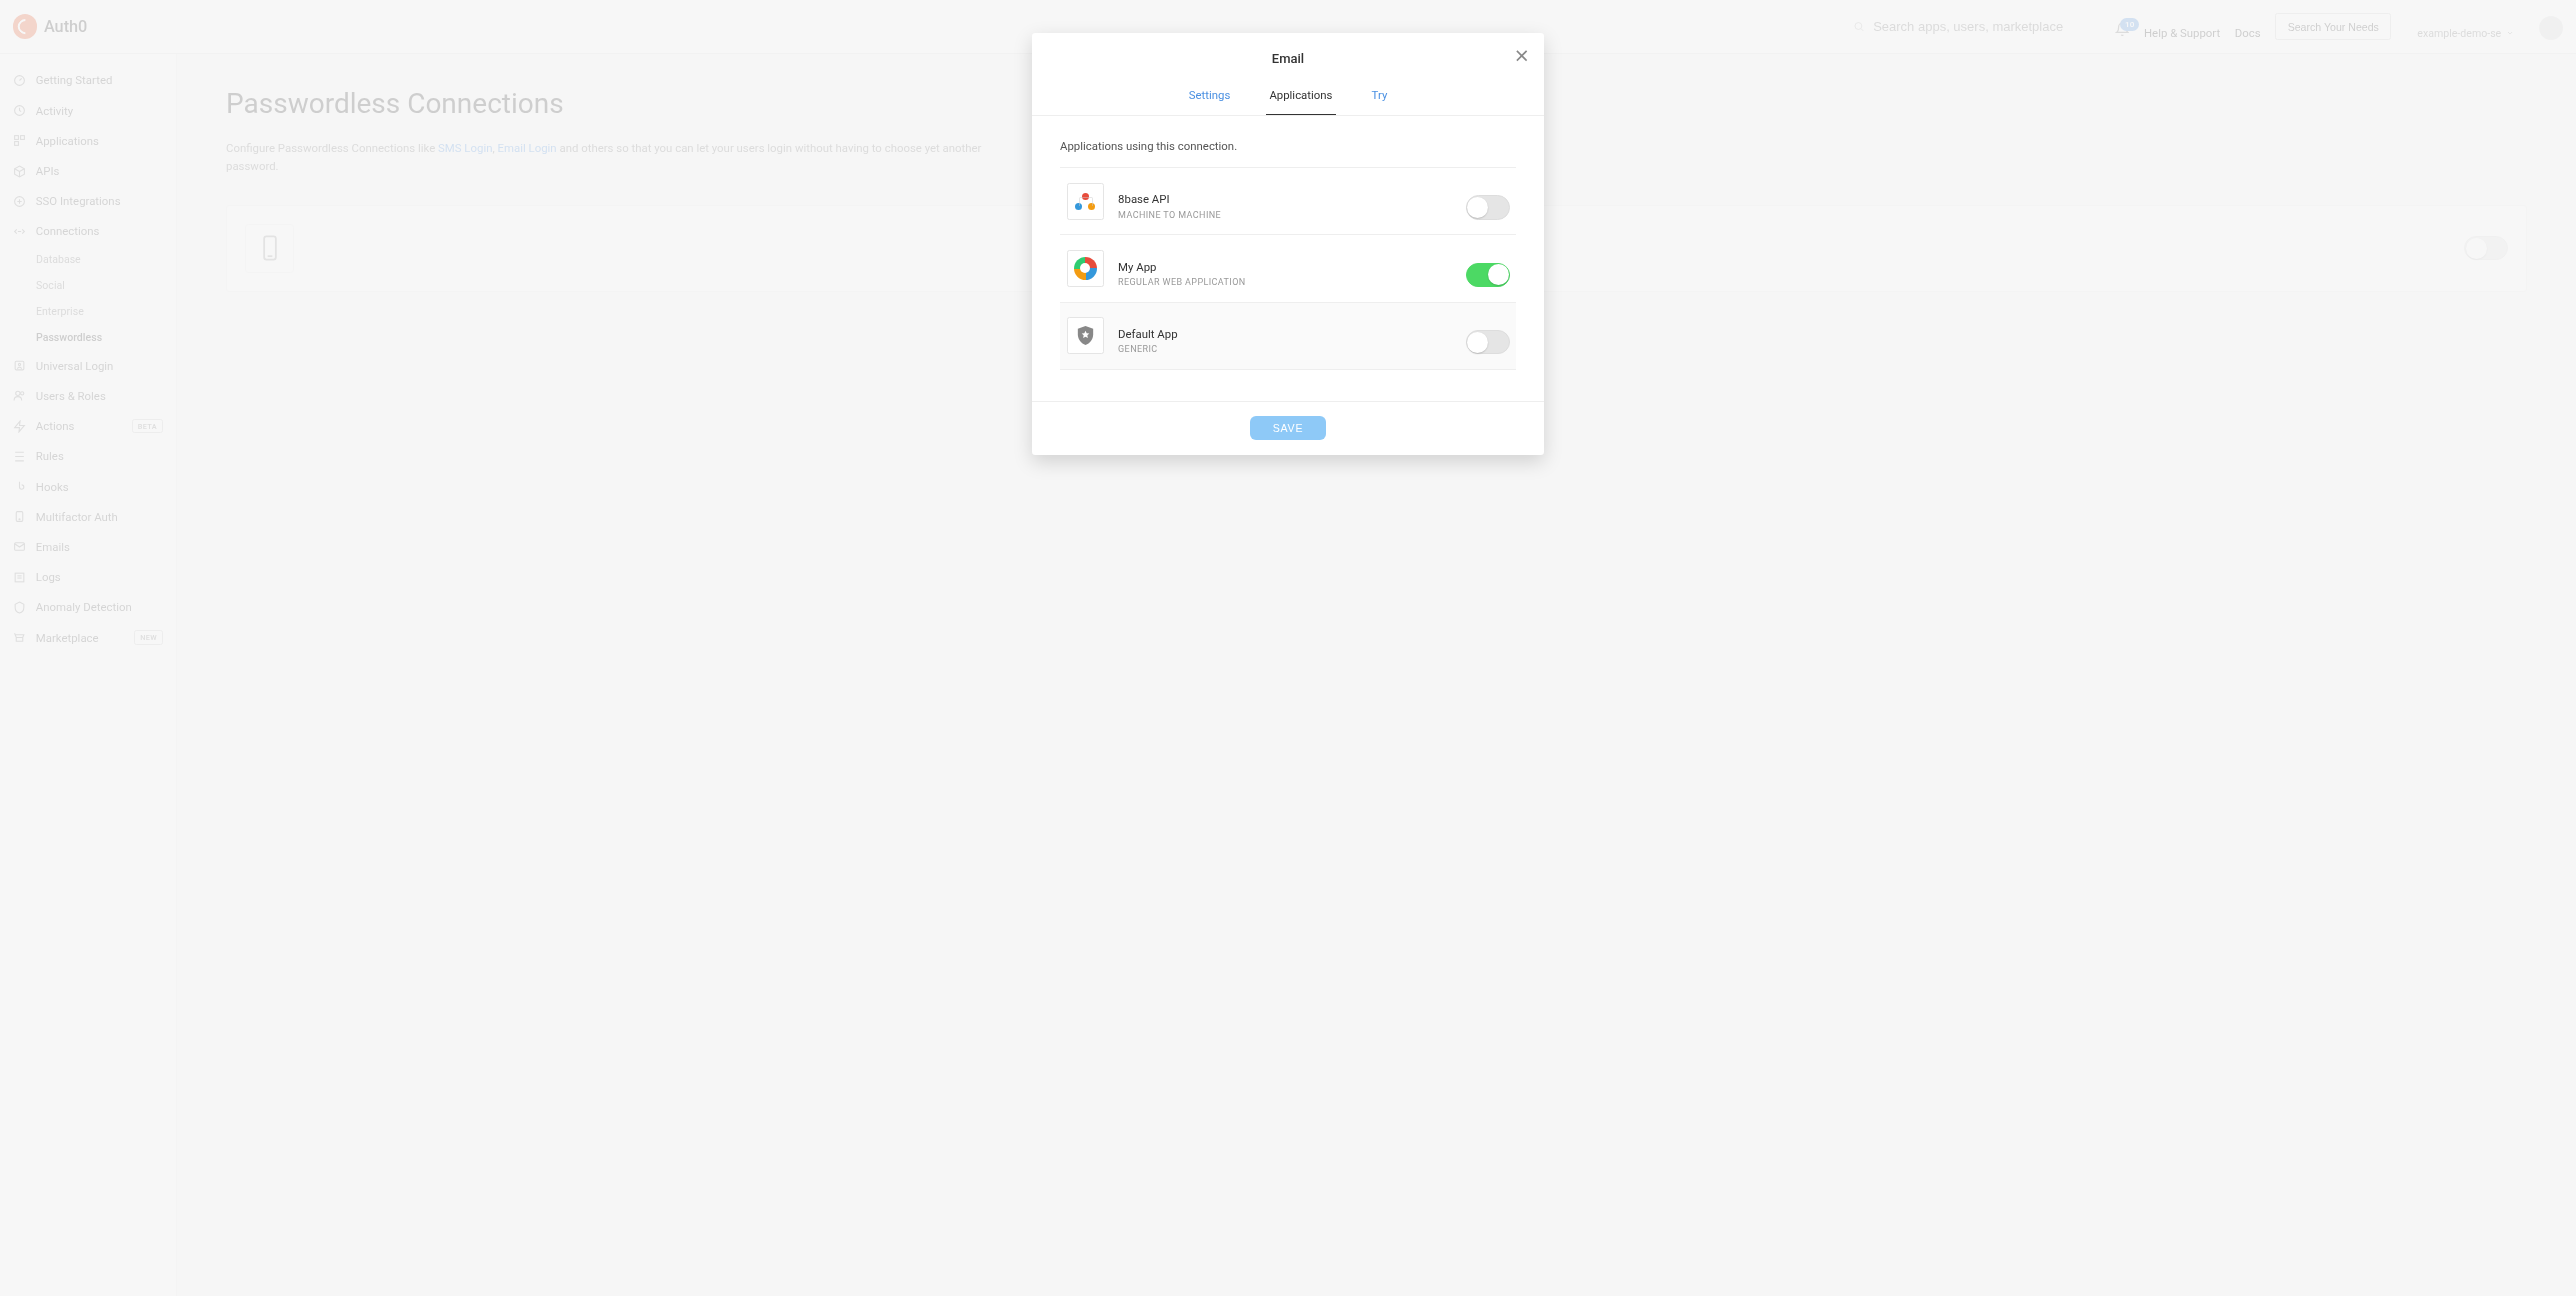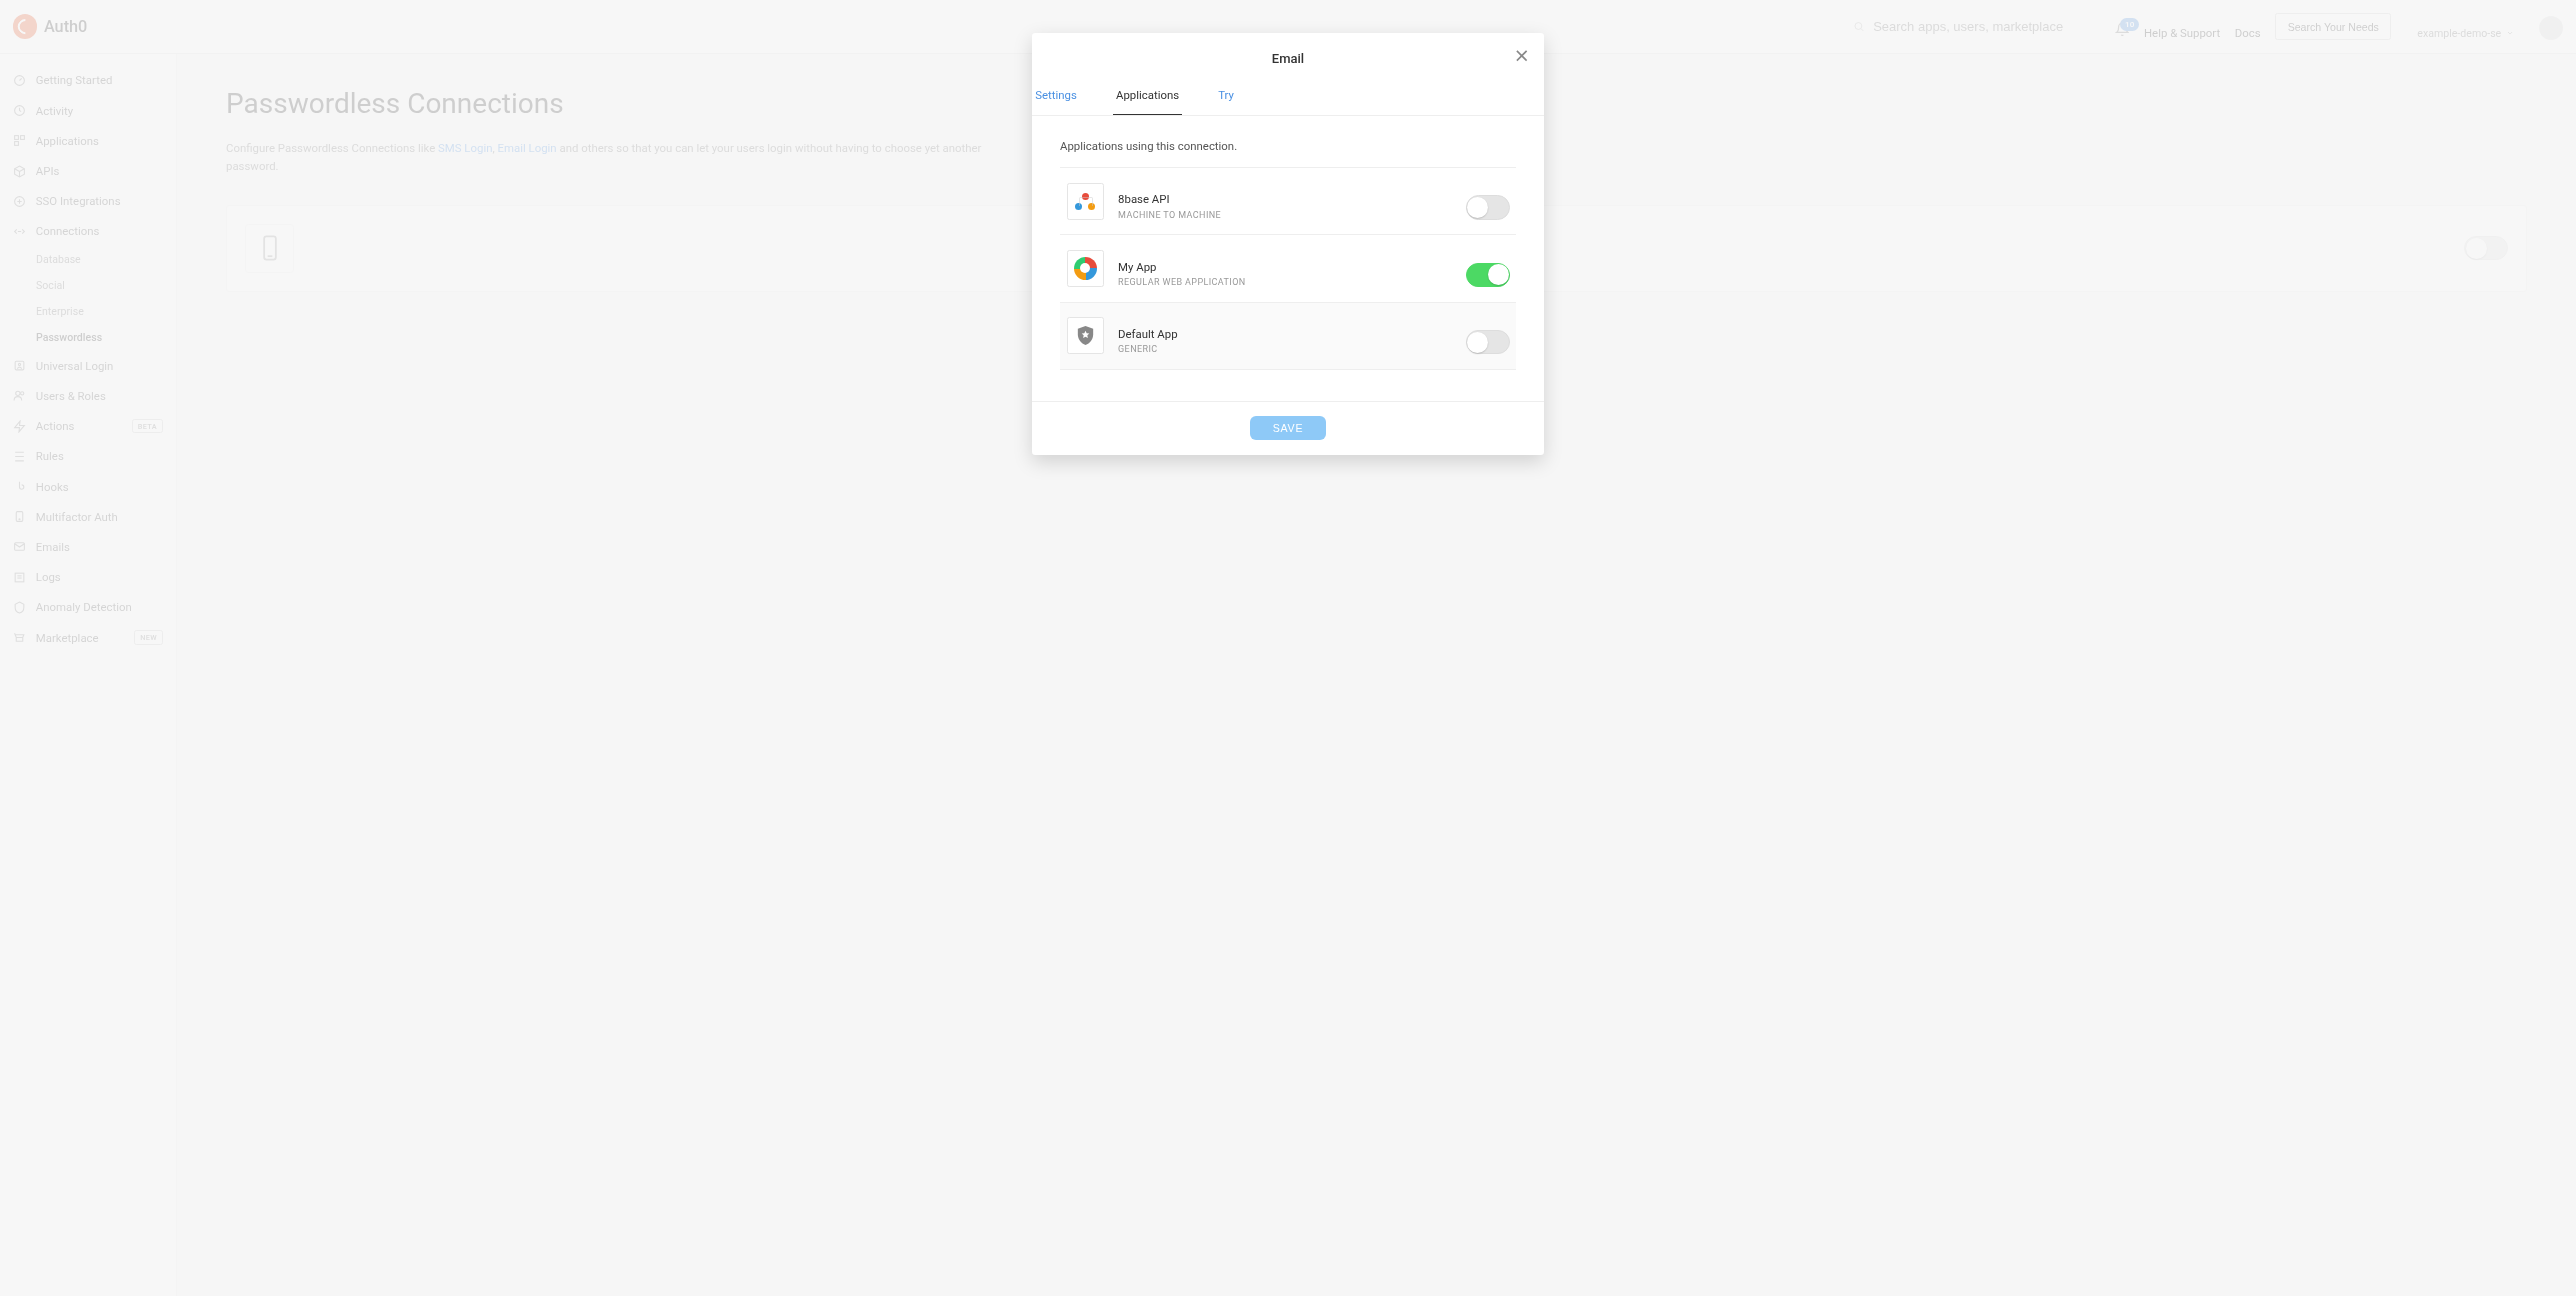--- a/index.html
+++ b/index.html
@@ -52,21 +52,21 @@
 
   
   .mask { position: absolute; inset: 0; background: rgba(245,245,245,0.8); }
 
   
   .modal-wrap { position: absolute; inset: 0; display: flex; align-items: flex-start; justify-content: center; padding-top: 32.5px; }
   .modal { width: 512px; background: #fff; border-radius: 3.3px; box-shadow: 0 6.5px 19.5px rgba(0,0,0,0.15); position: relative; }
   .modal-close { position: absolute; top: 13px; right: 13px; width: 19.5px; height: 19.5px; cursor: pointer; color: #888; }
   .modal-close svg { width: 100%; height: 100%; }
   .modal-title { text-align: center; font-size: 13px; font-weight: 500; padding: 18px 0 14.6px; }
-  .modal-tabs { display: flex; justify-content: flex-start; gap: 32.5px; border-bottom: 0.8px solid #eee; }
+  .modal-tabs { display: flex; justify-content: center; gap: 32.5px; border-bottom: 0.8px solid #eee; }
   .modal-tab { padding: 8.1px 3.3px 11.4px; font-size: 11.4px; color: #4a90e2; cursor: pointer; border-bottom: 1.6px solid transparent; }
   .modal-tab.active { color: #333; border-bottom-color: #333; }
   .modal-body { padding: 23px 28px 8.1px; }
   .modal-subtext { font-size: 11.4px; color: #555; margin-bottom: 14.6px; }
   .app-row { display: flex; align-items: flex-end; padding: 14.6px 6.5px; border-top: 0.8px solid #eee; }
   .app-row:last-child { border-bottom: 0.8px solid #eee; background: #fafafa; }
   .app-icon { width: 37px; height: 37px; border: 0.8px solid #e5e5e5; border-radius: 2.4px; display: flex; align-items: center; justify-content: center; background: #fff; flex-shrink: 0; }
   .app-meta { margin-left: 14.6px; }
   .app-name { font-size: 11.4px; color: #333; }
   .app-type { font-size: 9px; letter-spacing: 0.4px; color: #999; text-transform: uppercase; margin-top: 3.3px; }

